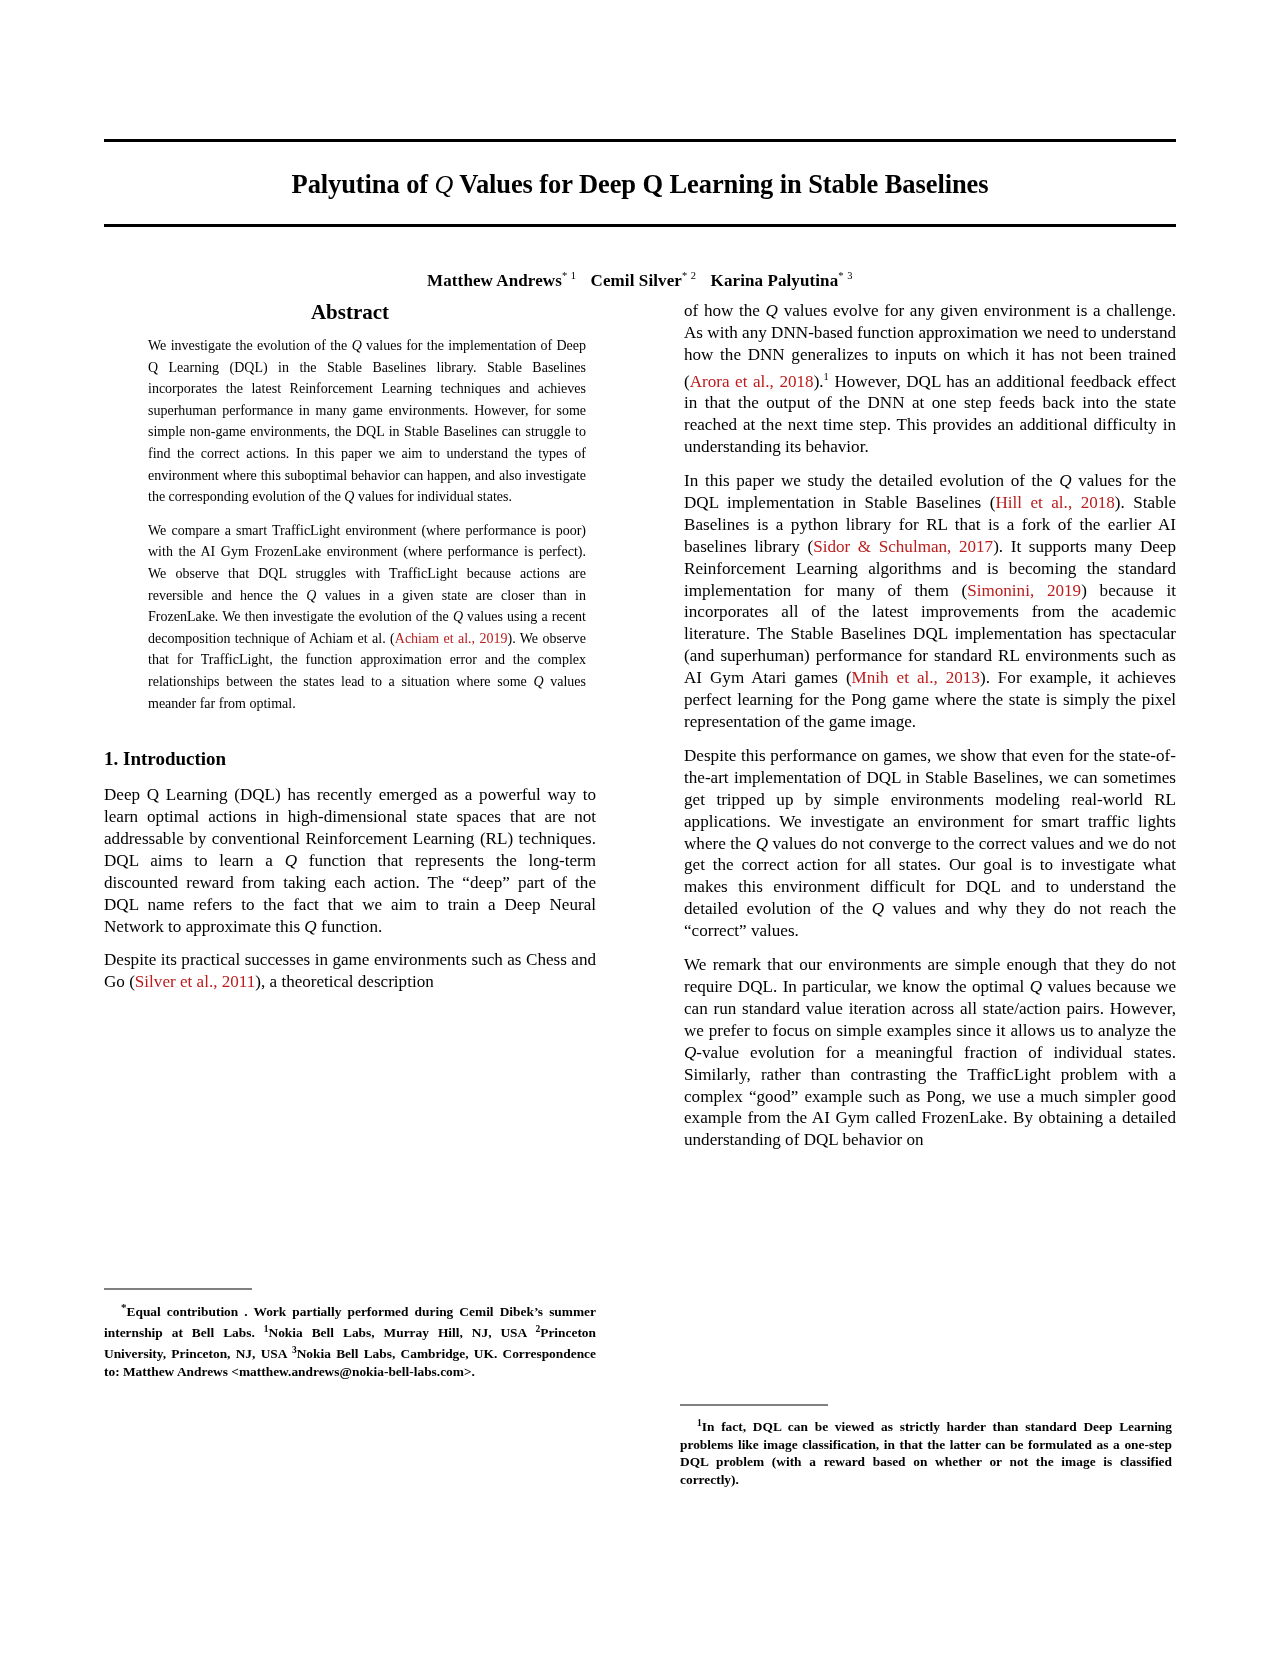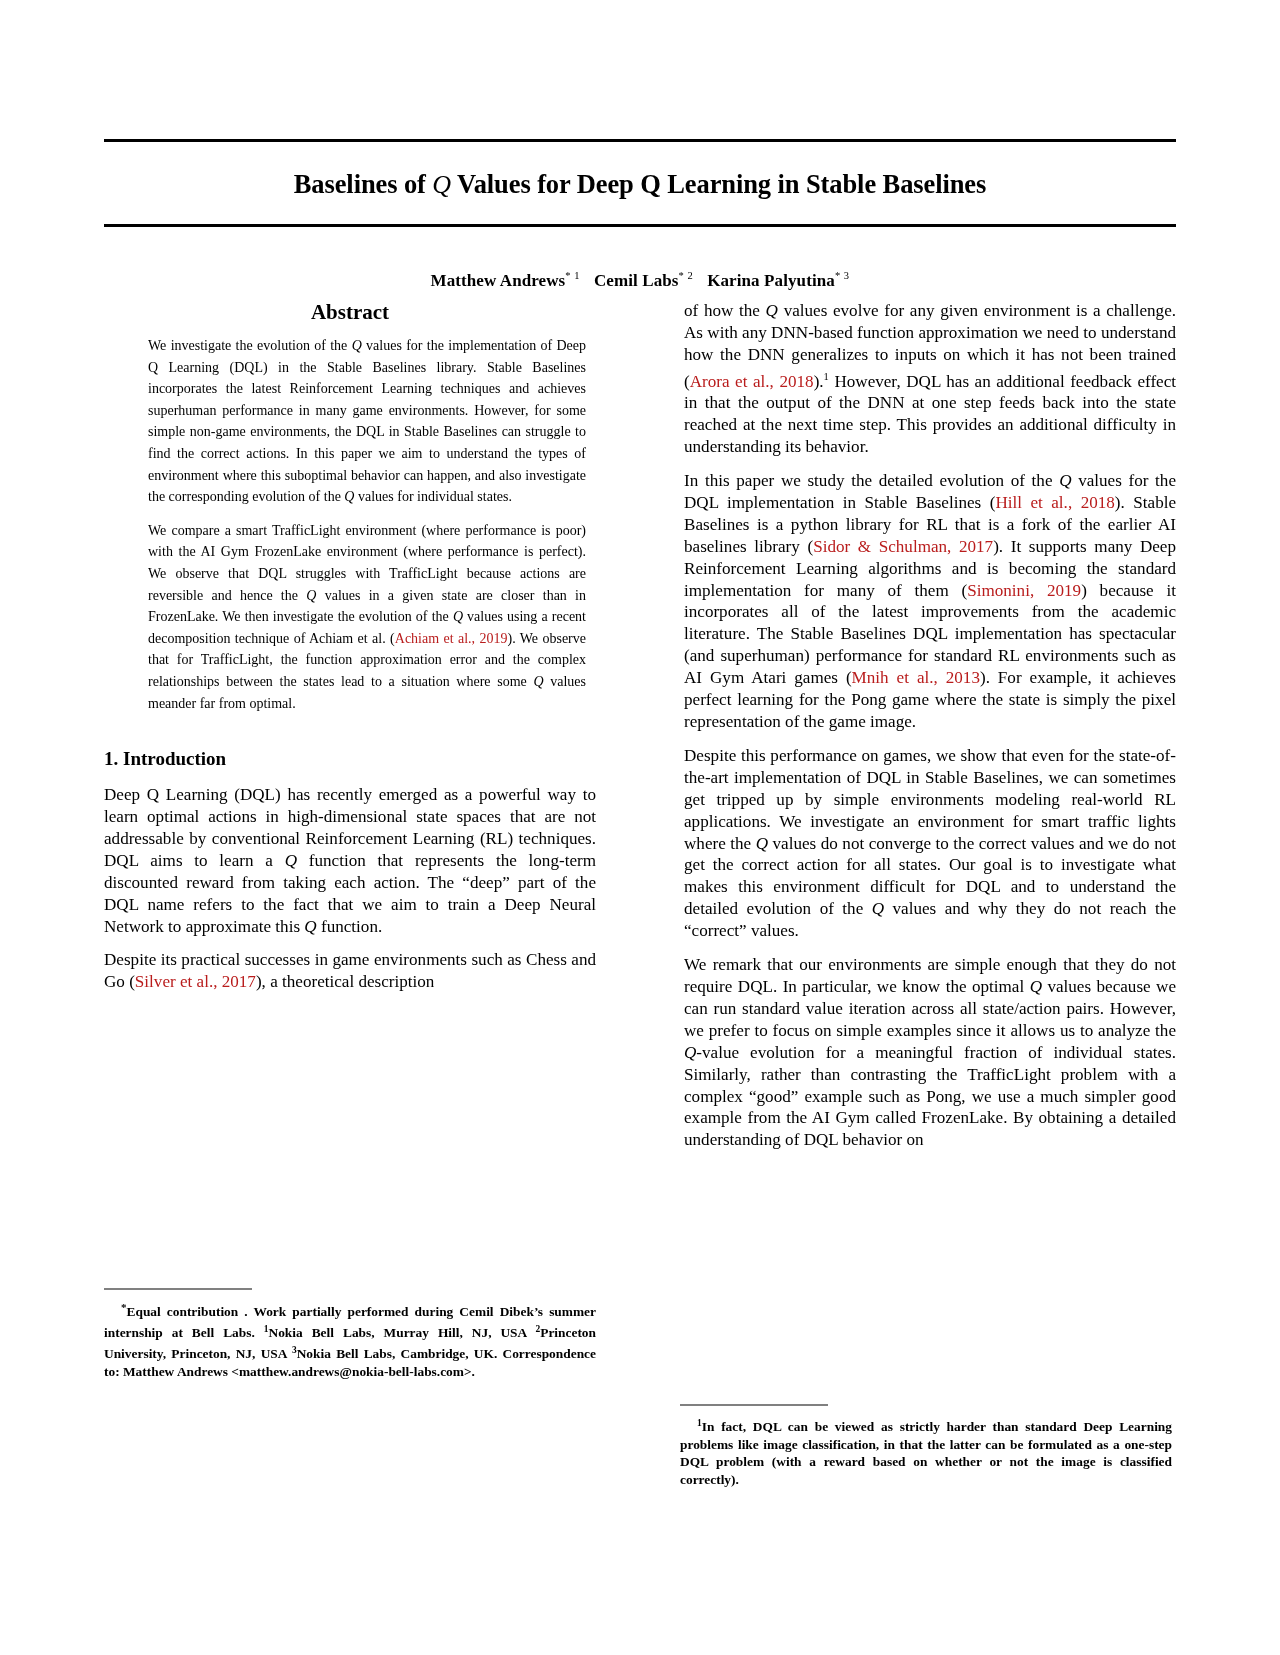--- a/index.html
+++ b/index.html
@@ -146,43 +146,43 @@
 </style>
 </head>
 <body>
 
 <div class="page">
   <div class="content">
 
     <div class="rule rule-top"></div>
 
     <div class="title-wrap">
-      <div class="title"><span>Baselines of </span><span class="qi">Q</span><span> Values for Deep Q Learning in Stable Baselines</span></div>
+      <div class="title"><span>Palyutina of </span><span class="qi">Q</span><span> Values for Deep Q Learning in Stable Baselines</span></div>
     </div>
 
     <div class="rule rule-bottom"></div>
 
-    <div class="authors"><span><span>Matthew Andrews</span><sup>* 1</sup></span><span class="sep"></span><span><span>Cemil Labs</span><sup>* 2</sup></span><span class="sep"></span><span><span>Karina Palyutina</span><sup>* 3</sup></span></div>
+    <div class="authors"><span><span>Matthew Andrews</span><sup>* 1</sup></span><span class="sep"></span><span><span>Cemil Silver</span><sup>* 2</sup></span><span class="sep"></span><span><span>Karina Palyutina</span><sup>* 3</sup></span></div>
   </div>
 
   <div class="cols">
 
     <div class="col col-left">
 
       <div class="abstract-head">Abstract</div>
 
       <div class="abstract-body">
         <p class="t">We investigate the evolution of the <span class="qi">Q</span> values for the implementation of Deep Q Learning (DQL) in the Stable Baselines library. Stable Baselines incorporates the latest Reinforcement Learning techniques and achieves superhuman performance in many game environments. However, for some simple non-game environments, the DQL in Stable Baselines can struggle to find the correct actions. In this paper we aim to understand the types of environment where this suboptimal behavior can happen, and also investigate the corresponding evolution of the <span class="qi">Q</span> values for individual states.</p>
         <p class="t">We compare a smart TrafficLight environment (where performance is poor) with the AI Gym FrozenLake environment (where performance is perfect). We observe that DQL struggles with TrafficLight because actions are reversible and hence the <span class="qi">Q</span> values in a given state are closer than in FrozenLake. We then investigate the evolution of the <span class="qi">Q</span> values using a recent decomposition technique of Achiam et al. (<span class="cite">Achiam et al., 2019</span>). We observe that for TrafficLight, the function approximation error and the complex relationships between the states lead to a situation where some <span class="qi">Q</span> values meander far from optimal.</p>
       </div>
 
       <div class="sec-head">1. Introduction</div>
 
       <p class="t">Deep Q Learning (DQL) has recently emerged as a powerful way to learn optimal actions in high-dimensional state spaces that are not addressable by conventional Reinforcement Learning (RL) techniques. DQL aims to learn a <span class="qi">Q</span> function that represents the long-term discounted reward from taking each action. The “deep” part of the DQL name refers to the fact that we aim to train a Deep Neural Network to approximate this <span class="qi">Q</span> function.</p>
-      <p class="t">Despite its practical successes in game environments such as Chess and Go (<span class="cite">Silver et al., 2017</span>), a theoretical description</p>
+      <p class="t">Despite its practical successes in game environments such as Chess and Go (<span class="cite">Silver et al., 2011</span>), a theoretical description</p>
     </div>
 
     <div class="col col-right">
       <p class="t">of how the <span class="qi">Q</span> values evolve for any given environment is a challenge. As with any DNN-based function approximation we need to understand how the DNN generalizes to inputs on which it has not been trained (<span class="cite">Arora et al., 2018</span>).<sup class="fn">1</sup> However, DQL has an additional feedback effect in that the output of the DNN at one step feeds back into the state reached at the next time step. This provides an additional difficulty in understanding its behavior.</p>
 
       <p class="t">In this paper we study the detailed evolution of the <span class="qi">Q</span> values for the DQL implementation in <span class="it">Stable Baselines</span> (<span class="cite">Hill et al., 2018</span>). Stable Baselines is a python library for RL that is a fork of the earlier AI baselines library (<span class="cite">Sidor &amp; Schulman, 2017</span>). It supports many Deep Reinforcement Learning algorithms and is becoming the standard implementation for many of them (<span class="cite">Simonini, 2019</span>) because it incorporates all of the latest improvements from the academic literature. The Stable Baselines DQL implementation has spectacular (and superhuman) performance for standard RL environments such as AI Gym Atari games (<span class="cite">Mnih et al., 2013</span>). For example, it achieves perfect learning for the Pong game where the state is simply the pixel representation of the game image.</p>
 
       <p class="t">Despite this performance on games, we show that even for the state-of-the-art implementation of DQL in Stable Baselines, we can sometimes get tripped up by simple environments modeling real-world RL applications. We investigate an environment for smart traffic lights where the <span class="qi">Q</span> values do not converge to the correct values and we do not get the correct action for all states. Our goal is to investigate what makes this environment difficult for DQL and to understand the detailed evolution of the <span class="qi">Q</span> values and why they do not reach the “correct” values.</p>
 
       <p class="t">We remark that our environments are simple enough that they do not require DQL. In particular, we know the optimal <span class="qi">Q</span> values because we can run standard value iteration across all state/action pairs. However, we prefer to focus on simple examples since it allows us to analyze the <span class="qi">Q</span>-value evolution for a meaningful fraction of individual states. Similarly, rather than contrasting the TrafficLight problem with a complex “good” example such as Pong, we use a much simpler good example from the AI Gym called FrozenLake. By obtaining a detailed understanding of DQL behavior on</p>

